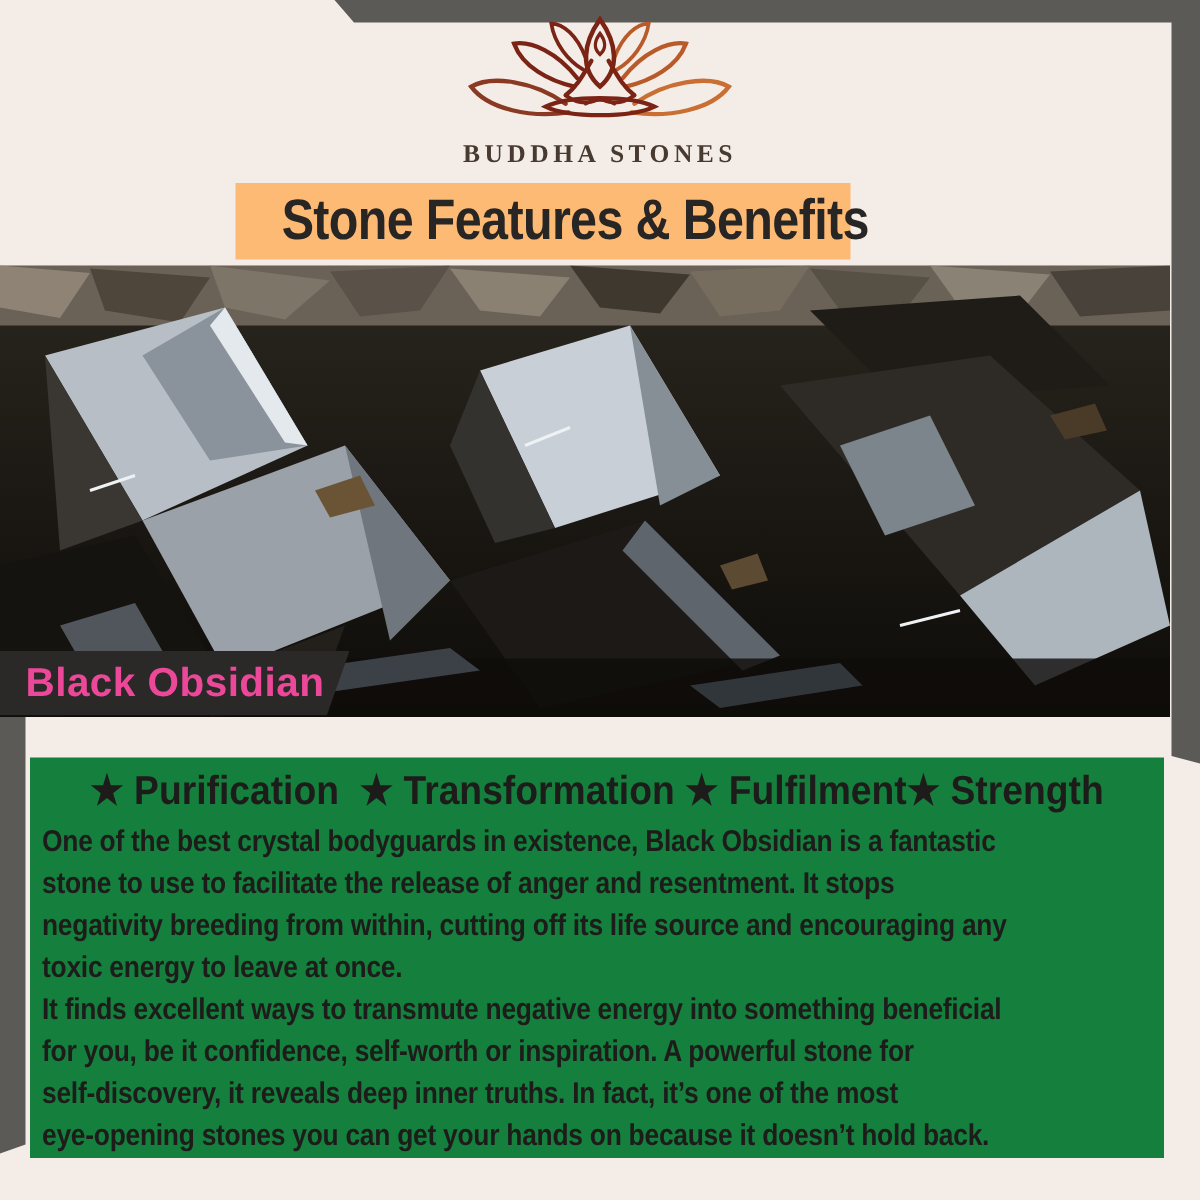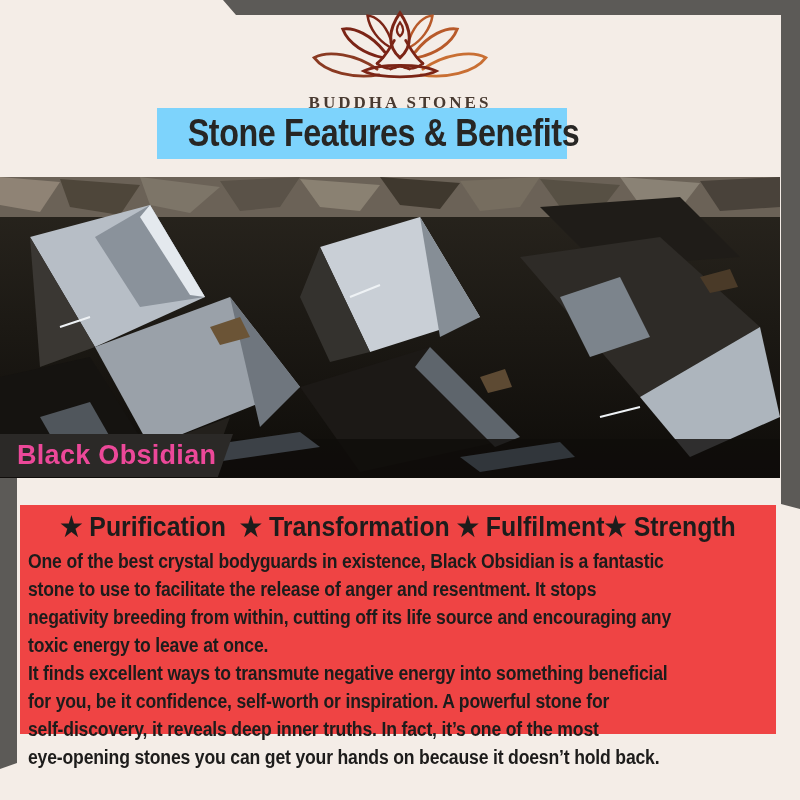--- a/index.html
+++ b/index.html
@@ -13,21 +13,21 @@
   #frame-svg{left:0;top:0;width:800px;height:800px;z-index:0;}
   
   #logo{left:300px;top:10px;width:200px;height:84px;z-index:2;}
   #brand-name{
     left:0;top:93px;width:800px;text-align:center;z-index:2;
     font-family:"Liberation Serif",serif;font-size:17px;font-weight:600;
     letter-spacing:3px;color:#483a31;
   }
   
   #title-banner{
-    left:157px;top:108px;width:410px;height:51px;background:#7dd3fc;z-index:2;
+    left:157px;top:122px;width:410px;height:51px;background:#fdba74;z-index:2;
   }
   #title-banner .ttl{
     display:block;width:100%;line-height:51px;text-align:center;
     font-size:38px;font-weight:700;color:#27262425;
     color:#272624;letter-spacing:-0.5px;
     transform:scaleX(.85);transform-origin:center;white-space:nowrap;
   }
   
   #photo{left:0;top:177px;width:780px;height:301px;z-index:1;display:block;}
   
@@ -36,21 +36,21 @@
     background:#2b2927;
     clip-path:polygon(0 0,100% 0,93.5% 100%,0 100%);
   }
   #photo-label .lbl{
     display:block;padding-left:17px;line-height:42px;
     font-size:27px;font-weight:700;color:#ec4899;letter-spacing:.3px;
     white-space:nowrap;
   }
   
   #content-panel{
-    left:20px;top:505px;width:756px;height:229px;background:#ef4444;z-index:2;
+    left:20px;top:505px;width:756px;height:267px;background:#15803d;z-index:2;
   }
   #features-line{
     display:block;width:100%;margin-top:2px;line-height:40px;text-align:center;
     font-size:27px;font-weight:700;color:#1d1c1b;white-space:pre;
     transform:scaleX(.92);transform-origin:center;
   }
   #body-text{
     position:absolute;left:8px;top:42px;width:840px;
     transform:scaleX(.88);transform-origin:top left;
   }

